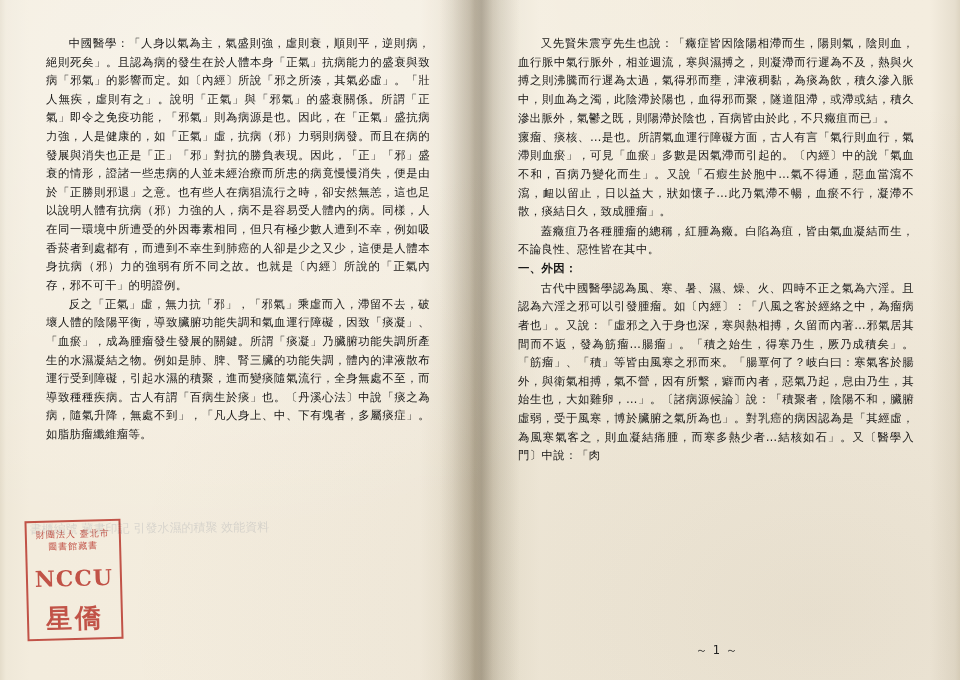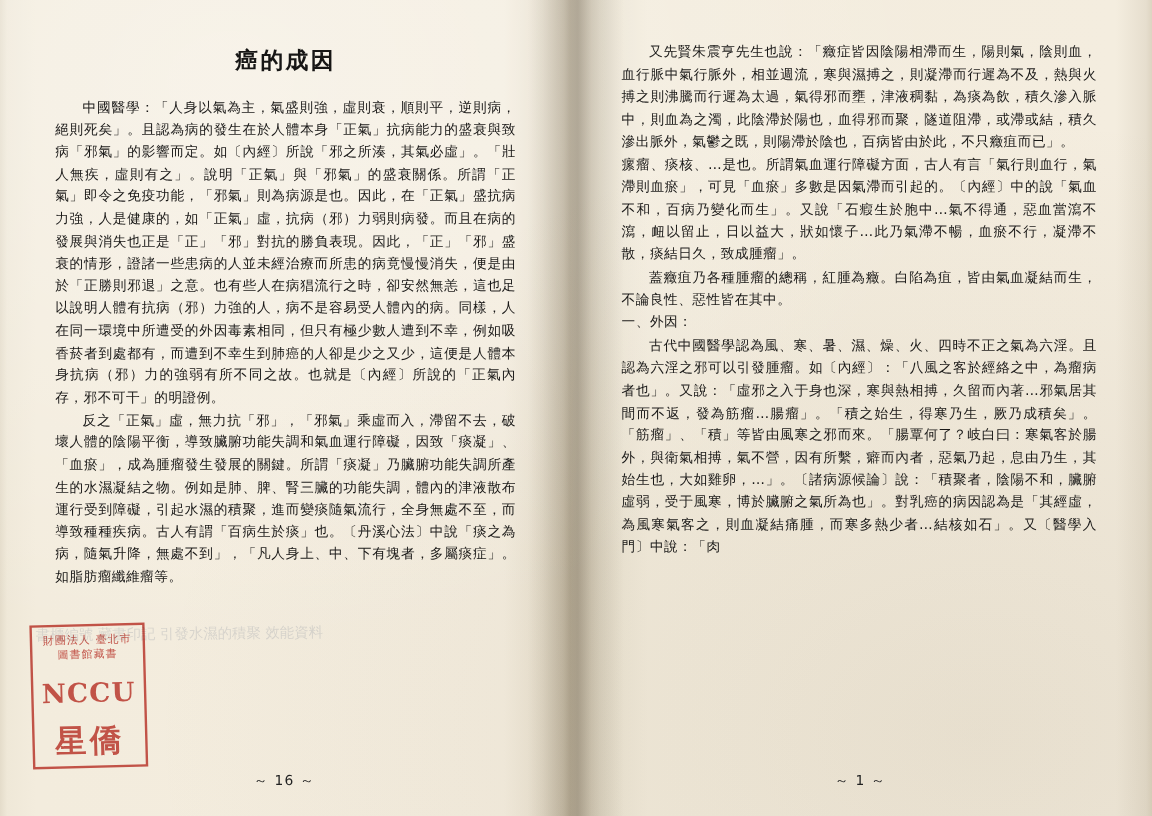--- a/index.html
+++ b/index.html
@@ -47,21 +47,21 @@
     font-family:"DejaVu Sans", sans-serif;
     font-size:11.4px;
     line-height:18.6px;
     color:#191817;
     text-align:justify;
     text-indent:2em;
     letter-spacing:0.4px;
     word-break:break-all;
   }
   p.body.noindent{text-indent:0;}
-  p.body.head{font-weight:normal;text-indent:0;}
+  p.body.head{font-weight:bold;text-indent:0;}
   .page.right p.body{font-size:11.4px;line-height:18.65px;}
 
   .folio{
     position:absolute;bottom:22px;
     width:100%;left:0;
     text-align:center;
     font-size:11.5px;color:#222;
     font-family:"DejaVu Sans", sans-serif;
     letter-spacing:1px;
   }
@@ -103,39 +103,37 @@
     background:linear-gradient(90deg, rgba(90,75,50,0) 0%, rgba(90,75,50,.18) 38%, rgba(70,58,38,.30) 52%, rgba(90,75,50,.16) 66%, rgba(90,75,50,0) 100%);
     pointer-events:none;
   }
 </style>
 </head>
 <body>
 
 <div id="book">
 
   <div class="page left">
-    <div class="page-title">癌的成因</div>
     <div class="col">
       <p class="body">中國醫學：「人身以氣為主，氣盛則強，虛則衰，順則平，逆則病，絕則死矣」。且認為病的發生在於人體本身「正氣」抗病能力的盛衰與致病「邪氣」的影響而定。如〔內經〕所說「邪之所湊，其氣必虛」。「壯人無疾，虛則有之」。說明「正氣」與「邪氣」的盛衰關係。所謂「正氣」即令之免疫功能，「邪氣」則為病源是也。因此，在「正氣」盛抗病力強，人是健康的，如「正氣」虛，抗病（邪）力弱則病發。而且在病的發展與消失也正是「正」「邪」對抗的勝負表現。因此，「正」「邪」盛衰的情形，證諸一些患病的人並未經治療而所患的病竟慢慢消失，便是由於「正勝則邪退」之意。也有些人在病猖流行之時，卻安然無恙，這也足以說明人體有抗病（邪）力強的人，病不是容易受人體內的病。同樣，人在同一環境中所遭受的外因毒素相同，但只有極少數人遭到不幸，例如吸香菸者到處都有，而遭到不幸生到肺癌的人卻是少之又少，這便是人體本身抗病（邪）力的強弱有所不同之故。也就是〔內經〕所說的「正氣內存，邪不可干」的明證例。</p>
       <p class="body">反之「正氣」虛，無力抗「邪」，「邪氣」乘虛而入，滯留不去，破壞人體的陰陽平衡，導致臟腑功能失調和氣血運行障礙，因致「痰凝」、「血瘀」，成為腫瘤發生發展的關鍵。所謂「痰凝」乃臟腑功能失調所產生的水濕凝結之物。例如是肺、脾、腎三臟的功能失調，體內的津液散布運行受到障礙，引起水濕的積聚，進而變痰隨氣流行，全身無處不至，而導致種種疾病。古人有謂「百病生於痰」也。〔丹溪心法〕中說「痰之為病，隨氣升降，無處不到」，「凡人身上、中、下有塊者，多屬痰症」。如脂肪瘤纖維瘤等。</p>
     </div>
 
     <div class="showthrough">書櫃編號 藏書印記
 引發水濕的積聚
 效能資料</div>
 
     <div class="stamp">
       <div class="s-top">財團法人
 臺北市
 圖書館藏書</div>
       <div class="s-mid">NCCU</div>
       <div class="s-big">星僑</div>
     </div>
 
-    <div class="folio">～ 16 ～</div>
   </div>
 
   <div class="page right">
     <div class="col">
       <p class="body">又先賢朱震亨先生也說：「癥症皆因陰陽相滯而生，陽則氣，陰則血，血行脈中氣行脈外，相並週流，寒與濕搏之，則凝滯而行遲為不及，熱與火搏之則沸騰而行遲為太過，氣得邪而壅，津液稠黏，為痰為飲，積久滲入脈中，則血為之濁，此陰滯於陽也，血得邪而聚，隧道阻滯，或滯或結，積久滲出脈外，氣鬱之既，則陽滯於陰也，百病皆由於此，不只癥疽而已」。</p>
       <p class="body noindent">瘰瘤、痰核、…是也。所謂氣血運行障礙方面，古人有言「氣行則血行，氣滯則血瘀」，可見「血瘀」多數是因氣滯而引起的。〔內經〕中的說「氣血不和，百病乃變化而生」。又說「石瘕生於胞中…氣不得通，惡血當瀉不瀉，衄以留止，日以益大，狀如懷子…此乃氣滯不暢，血瘀不行，凝滯不散，痰結日久，致成腫瘤」。</p>
       <p class="body">蓋癥疽乃各種腫瘤的總稱，紅腫為癥。白陷為疽，皆由氣血凝結而生，不論良性、惡性皆在其中。</p>
       <p class="body head">一、外因：</p>
       <p class="body">古代中國醫學認為風、寒、暑、濕、燥、火、四時不正之氣為六淫。且認為六淫之邪可以引發腫瘤。如〔內經〕：「八風之客於經絡之中，為瘤病者也」。又說：「虛邪之入于身也深，寒與熱相搏，久留而內著…邪氣居其間而不返，發為筋瘤…腸瘤」。「積之始生，得寒乃生，厥乃成積矣」。「筋瘤」、「積」等皆由風寒之邪而來。「腸覃何了？岐白曰：寒氣客於腸外，與衛氣相搏，氣不營，因有所繫，癖而內者，惡氣乃起，息由乃生，其始生也，大如雞卵，…」。〔諸病源候論〕說：「積聚者，陰陽不和，臟腑虛弱，受于風寒，博於臟腑之氣所為也」。對乳癌的病因認為是「其經虛，為風寒氣客之，則血凝結痛腫，而寒多熱少者…結核如石」。又〔醫學入門〕中說：「肉</p>
     </div>

